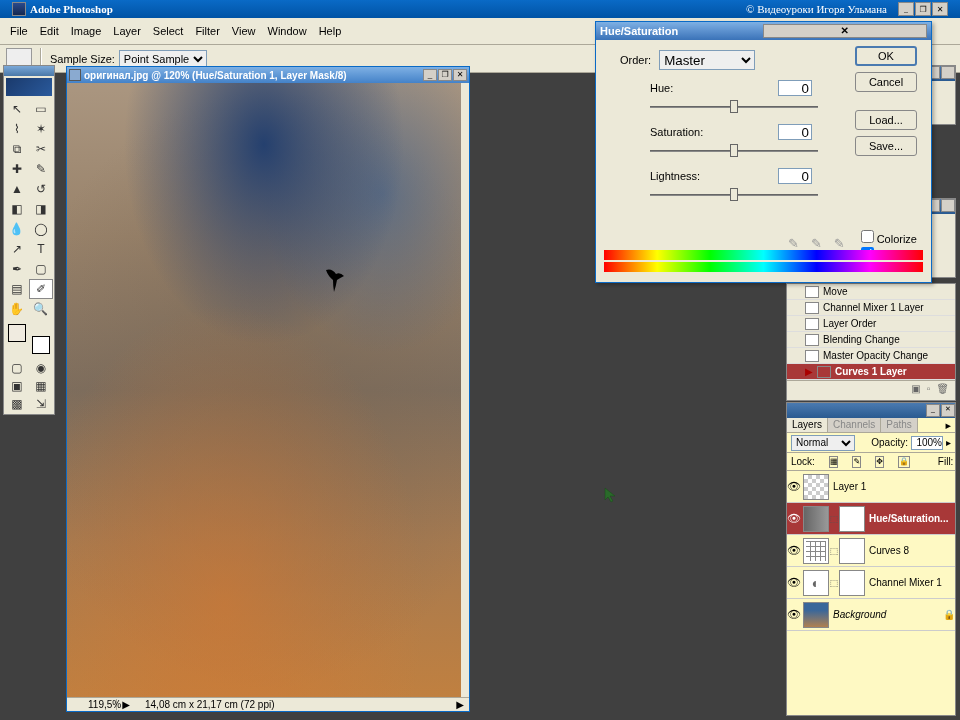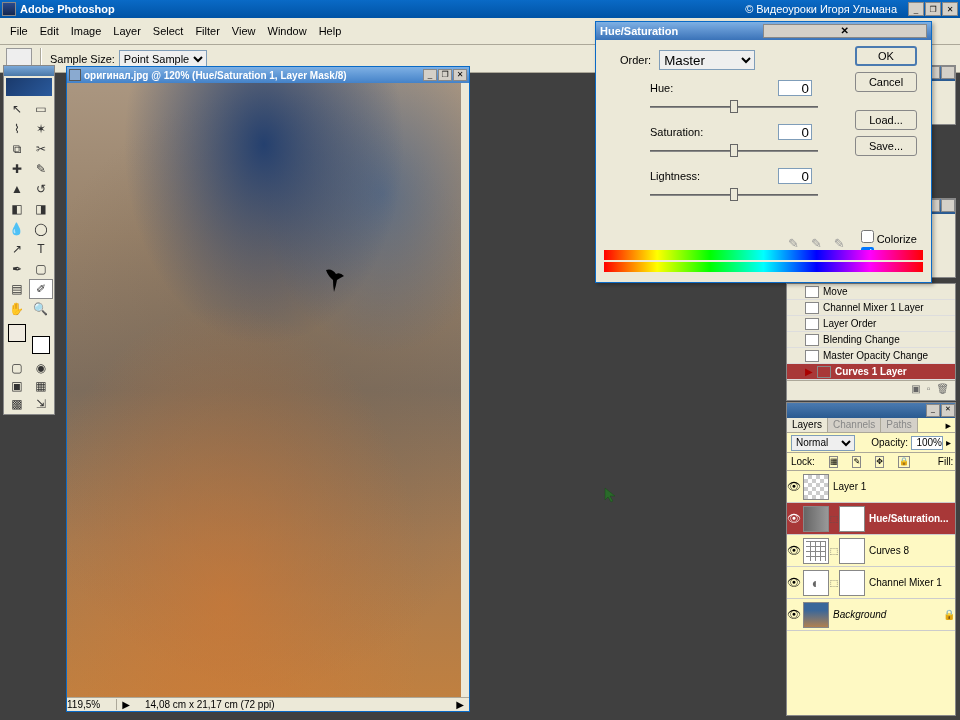--- a/index.html
+++ b/index.html
@@ -1,19 +1,19 @@
 <!DOCTYPE html>
 <html><head>
 <meta charset="utf-8">
 <style>
 * { margin: 0; padding: 0; box-sizing: border-box; }
 body { font-family: Tahoma, sans-serif; font-size: 11px; width: 960px; height: 720px; background: #404040; overflow: hidden; position: relative; }
 
 
-.titlebar { height: 18px; background: linear-gradient(#0a6ac6, #0053a5); color: white; display: flex; align-items: center; padding: 0 2px; }
+.titlebar { height: 18px; background: linear-gradient(#0a6ac6, #0053a5); color: white; display: flex; align-items: center; padding: 0 12px; font-family: Liberation Serif, serif; }
 .titlebar .ps-icon { width: 14px; height: 14px; background: linear-gradient(#2a4a8c, #142850); border: 1px solid #888; margin-right: 4px; }
 .titlebar .title { flex: 1; font-weight: bold; }
 .titlebar .credits { margin-right: 10px; }
 .titlebar .winbtn { width: 16px; height: 14px; background: #d4d0c8; border: 1px solid #888; margin-left: 1px; display: flex; align-items: center; justify-content: center; font-size: 8px; color: #000; }
 
 
 .menubar { height: 19px; background: #ece9d8; display: flex; align-items: center; padding: 13px 4px; border-bottom: 1px solid #aca899; }
 .menubar .menu { padding: 2px 6px; cursor: default; }
 
 
@@ -47,21 +47,21 @@
     radial-gradient(ellipse 140px 200px at 50% 10%, rgba(30,60,110,0.95), transparent),
     radial-gradient(ellipse 120px 160px at 80% 18%, rgba(70,100,140,0.7), transparent),
     radial-gradient(ellipse 250px 300px at 50% 50%, rgba(120,100,80,0.5), transparent),
     linear-gradient(180deg, #aa9680 0%, #98826a 25%, #7e6e5e 50%, #a67a50 75%, #c08040 100%);
 }
 .bird { position: absolute; left: 255px; top: 183px; width: 24px; height: 28px; }
 .bird svg { width: 100%; height: 100%; }
 .cursor-arrow { position: absolute; left: 604px; top: 487px; width: 16px; height: 16px; }
 .cursor-arrow svg { width: 100%; height: 100%; }
 .doc-status { position: absolute; bottom: 0; left: 0; right: 0; height: 14px; background: #ece9d8; border-top: 1px solid #aca899; display: flex; font-size: 10px; align-items: center; }
-.doc-status .zoom { width: 50px; padding-left: 0; border-right: 1px solid #aca899; }
+.doc-status .zoom { width: 50px; padding-left: 21px; border-right: 1px solid #aca899; }
 .doc-status .info { padding-left: 10px; flex: 1; }
 .doc-status .tri { width: 18px; text-align: center; }
 
 
 .hs-dialog { position: absolute; left: 595px; top: 21px; width: 337px; height: 262px; background: #ece9d8; border: 1px solid #0a6ac6; box-shadow: 2px 2px 4px rgba(0,0,0,0.3); z-index: 100; }
 .hs-title { height: 18px; background: linear-gradient(#7eb0e4, #3a72b8); color: white; display: flex; align-items: center; padding: 0 4px; font-weight: bold; }
 .hs-title span { flex: 1; }
 .hs-title .close { width: 16px; height: 14px; background: #d4d0c8; border: 1px solid #888; color: #000; font-size: 10px; text-align: center; }
 .hs-body { padding: 10px 14px; position: relative; height: 242px; }
 .hs-edit { display: flex; align-items: center; margin-bottom: 10px; margin-left: 10px; }

